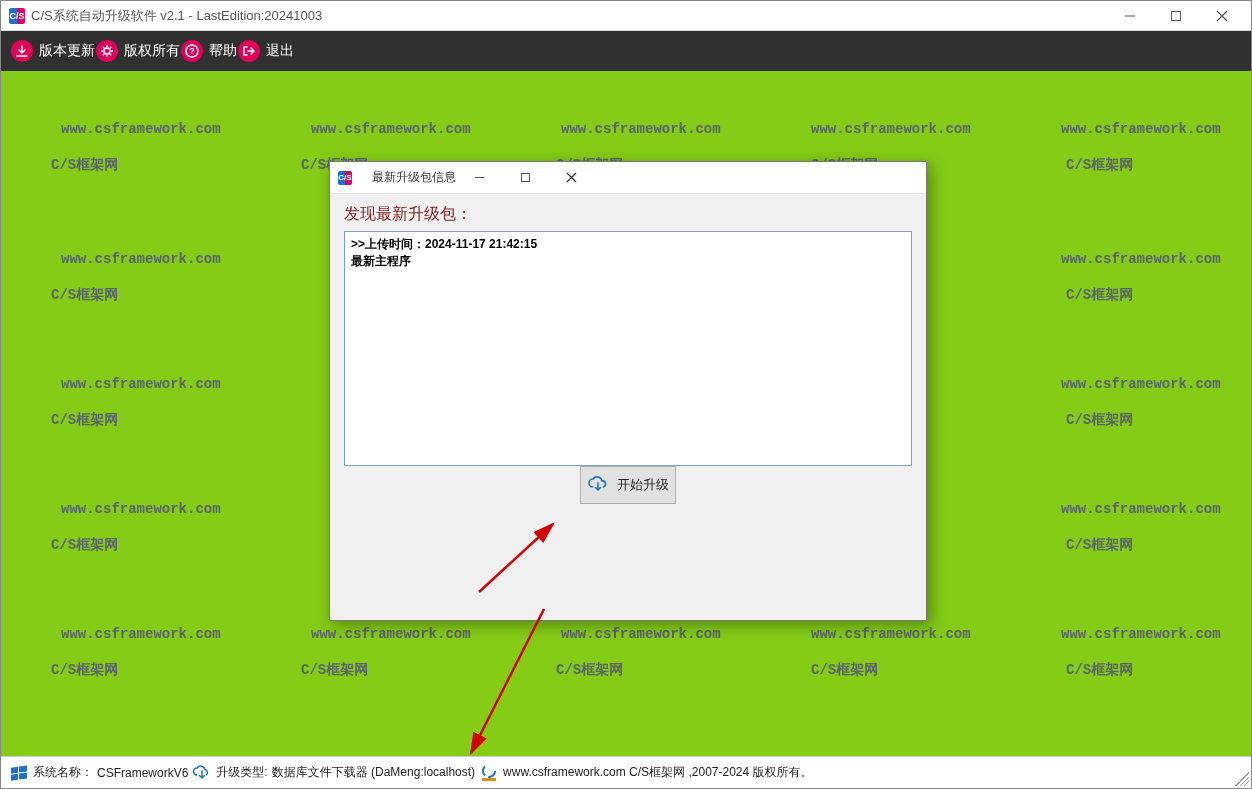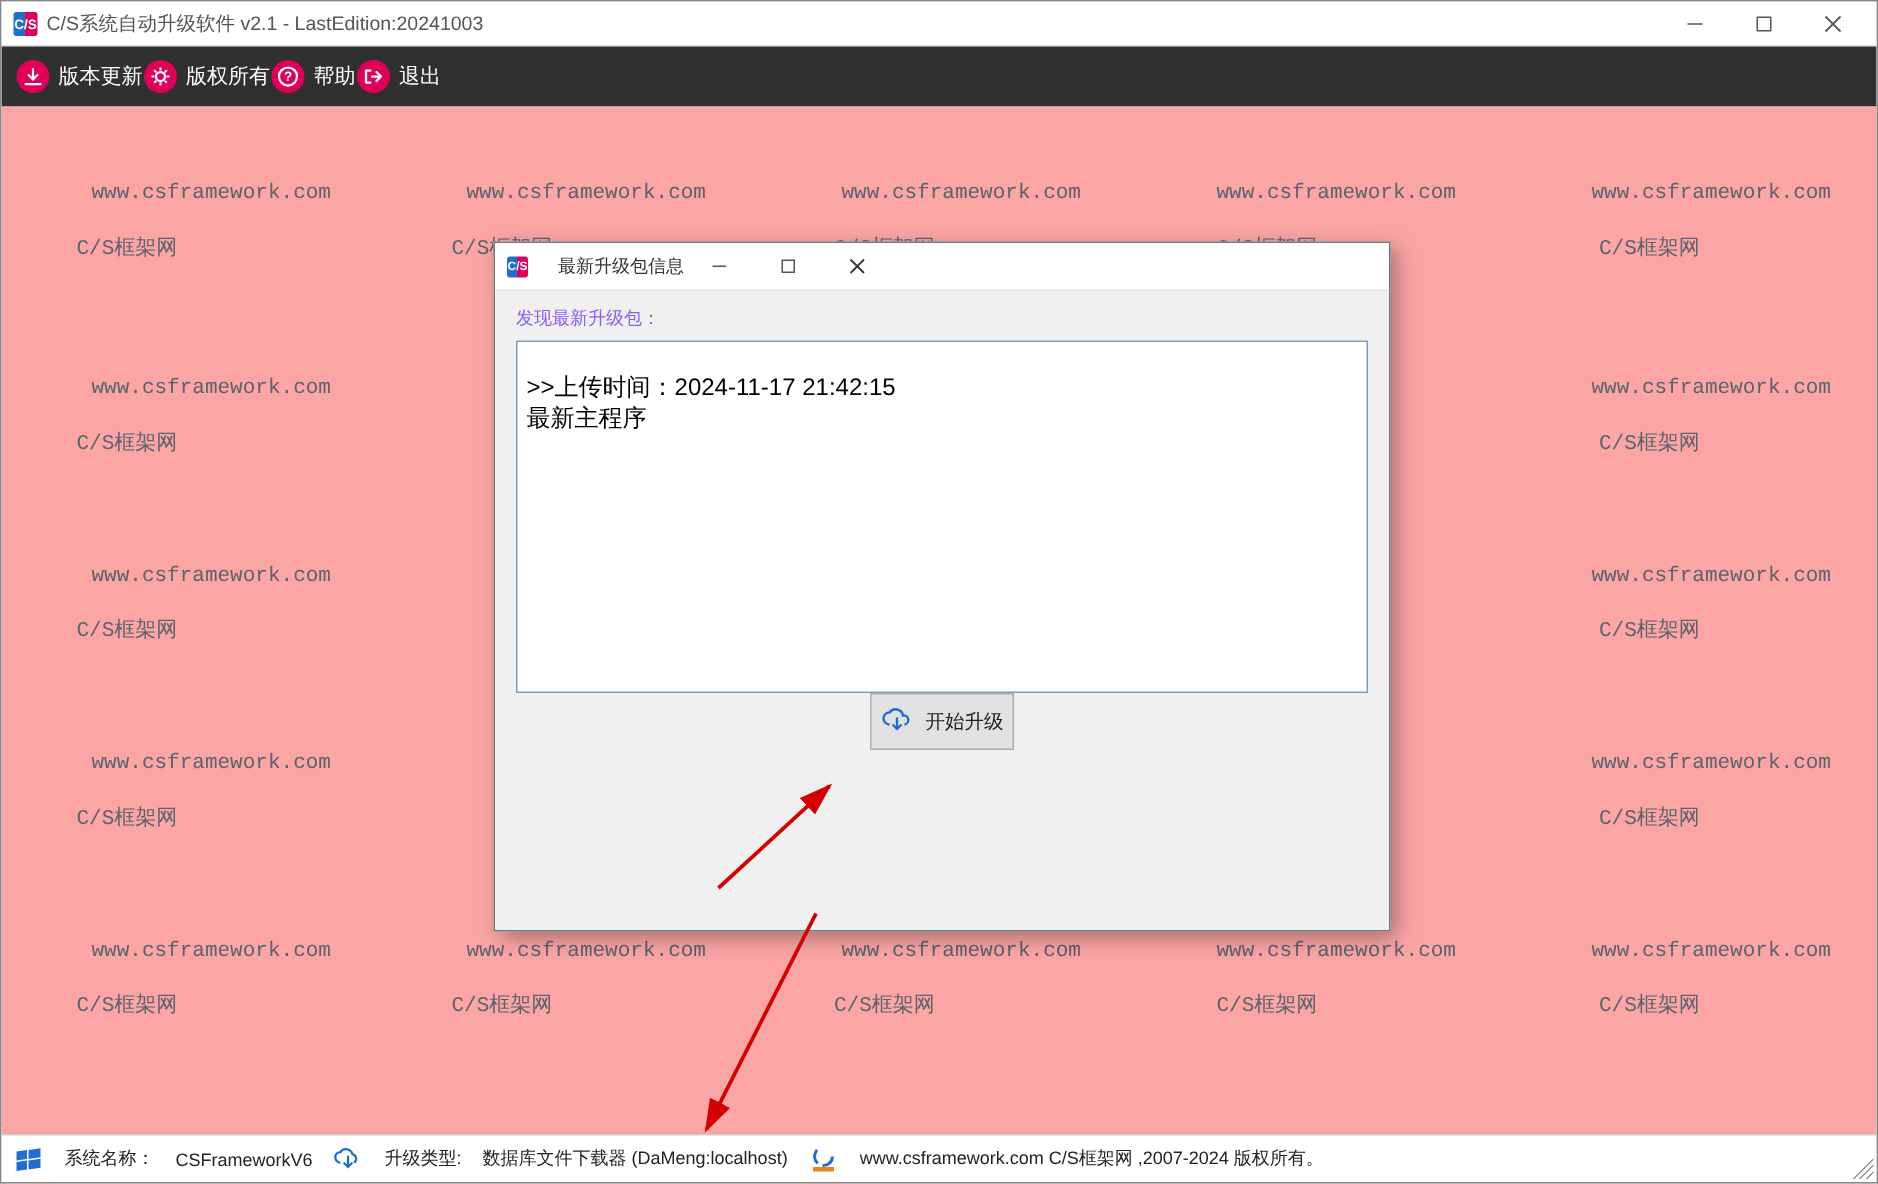--- a/index.html
+++ b/index.html
@@ -46,31 +46,32 @@
   }
   .toolbar-item { display:flex; align-items:center; gap:6px; font-size:14px; }
   .toolbar-icon {
     width:22px; height:22px; border-radius:50%;
     display:flex; align-items:center; justify-content:center;
     background:#e0005a; color:#fff; font-size:13px;
   }
   
   .main {
     position:absolute; top:70px; bottom:32px; left:0; right:0;
-    background:#fca5a5;
+    background:#84cc16;
+    font-weight:bold;
   }
   .wm {
     position:absolute; color:#5b636e; font-family: "Courier New", monospace;
     font-size:14px; white-space:nowrap;
   }
   
   .statusbar {
     position:absolute; bottom:0; left:0; right:0;
     height:32px; background:#fff; border-top:1px solid #ccc;
-    display:flex; align-items:center; gap:14px;
+    display:flex; align-items:center; gap:4px;
     padding: 0 8px; font-size:12px; color:#222;
   }
   .sb-icon { width:20px; height:20px; display:inline-flex; align-items:center; justify-content:center; }
   .grip {
     position:absolute; right:2px; bottom:2px; width:14px; height:14px;
     background:
       linear-gradient(135deg, transparent 50%, #999 50%, #999 55%, transparent 55%,
                       transparent 65%, #999 65%, #999 70%, transparent 70%,
                       transparent 80%, #999 80%, #999 85%, transparent 85%);
   }
@@ -84,30 +85,31 @@
     box-shadow: 4px 4px 14px rgba(0,0,0,0.35);
     display:flex; flex-direction:column;
   }
   .dlg-titlebar {
     height: 32px; background:#fff; display:flex; align-items:center;
     padding: 0 4px 0 8px; border-bottom:1px solid #e4e4e4;
   }
   .dlg-titlebar .title-text { font-size:12px; color:#333; margin-left:14px; }
   .dlg-win-btn { width:46px; height:30px; display:flex; align-items:center; justify-content:center; color:#555;}
   .dlg-body { flex:1; padding: 10px 14px 14px 14px; display:flex; flex-direction:column;}
-  .dlg-label { font-size:12px; color:#8b5cf6; margin-bottom:6px; }
+  .dlg-label { font-size:16px; color:#7f1d1d; margin-bottom:6px; }
   .upgrade-text {
     flex:0 0 235px;
     width:100%;
     border:1px solid #7a9ec6;
     background:#fff;
-    padding:20px 6px;
-    font-size:16px; font-family:"Microsoft YaHei","Segoe UI",sans-serif;
+    padding:4px 6px;
+    font-size:12px; font-family:"Microsoft YaHei","Segoe UI",sans-serif;
     resize:none; outline:none;
     white-space:pre-wrap;
+    font-weight:bold;
   }
   .prompt {
     text-align:center; font-size:16px; color:#222;
     margin: 30px 0 28px 0;
   }
   .btn-row { display:flex; justify-content:center; gap:32px; }
   .dlg-btn {
     width:96px; height:38px;
     background:#e1e1e1; border:1px solid #adadad;
     display:flex; align-items:center; justify-content:center;

